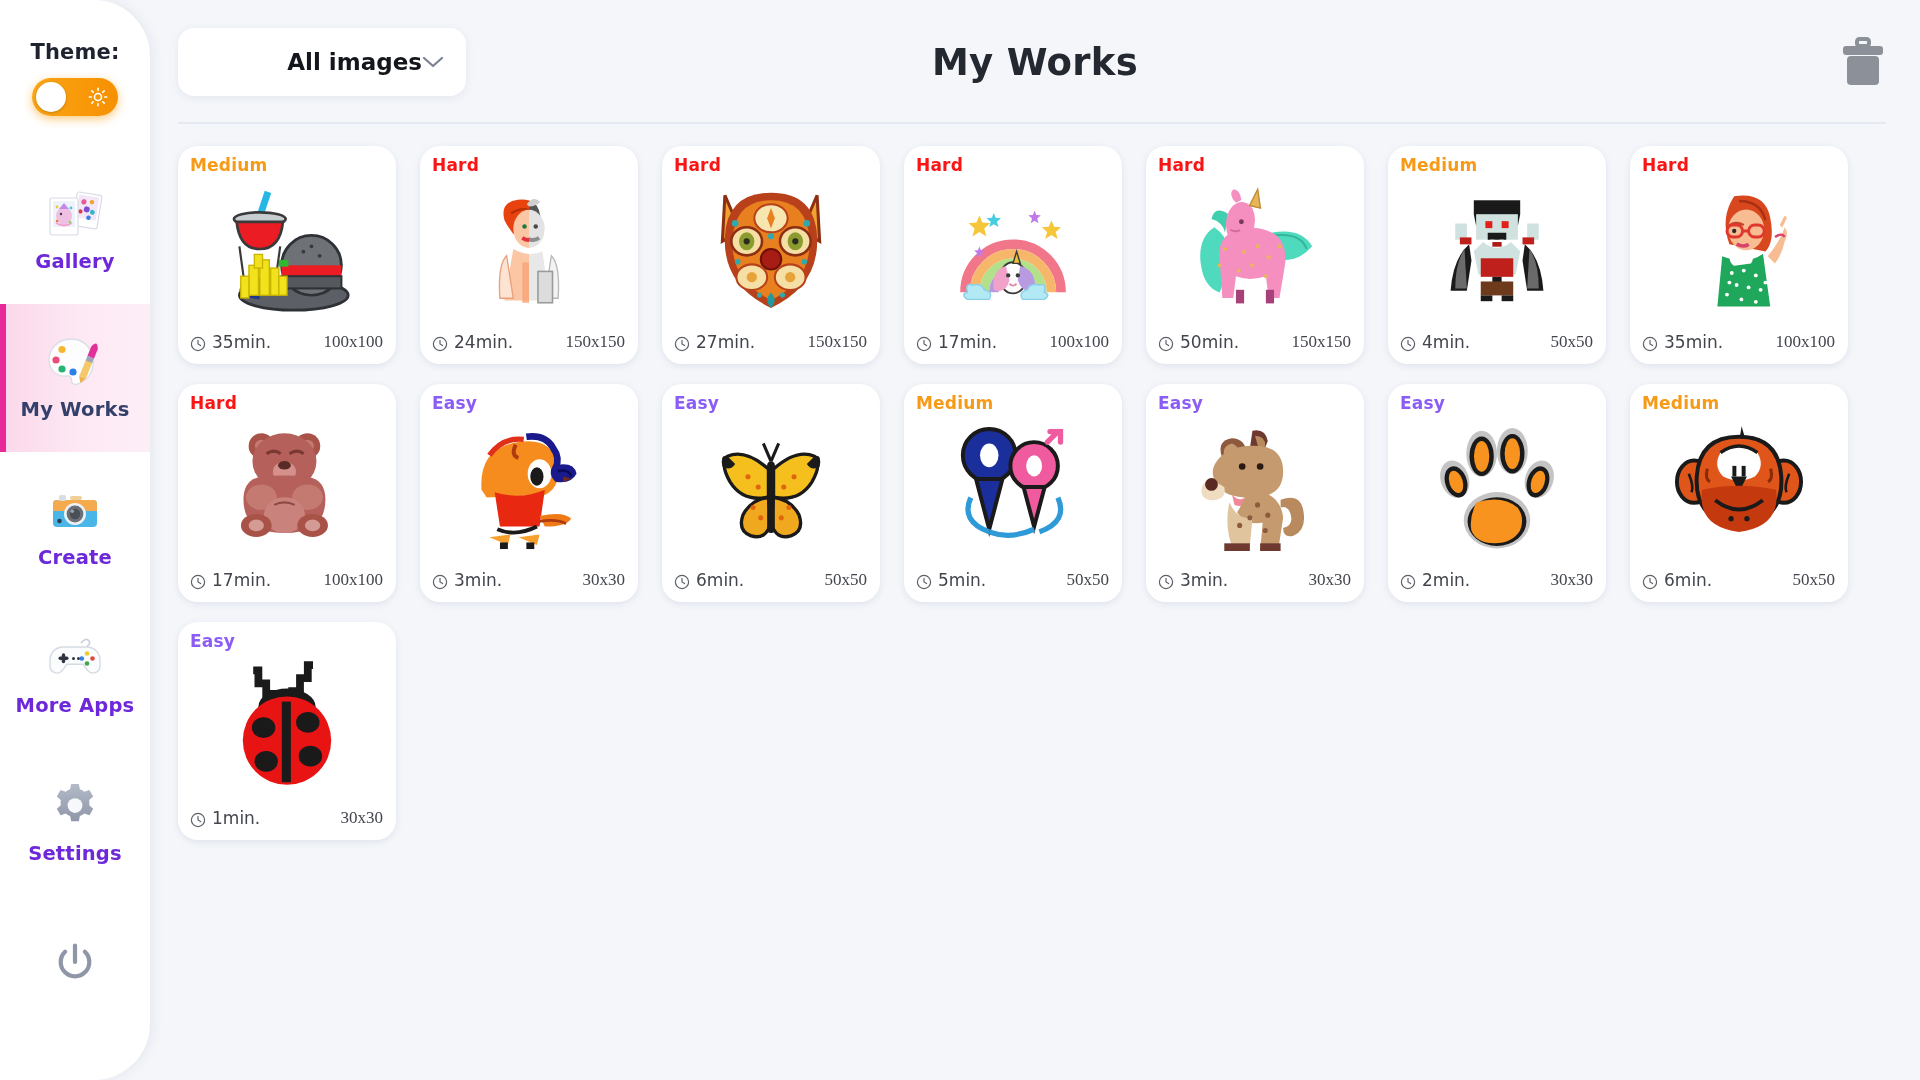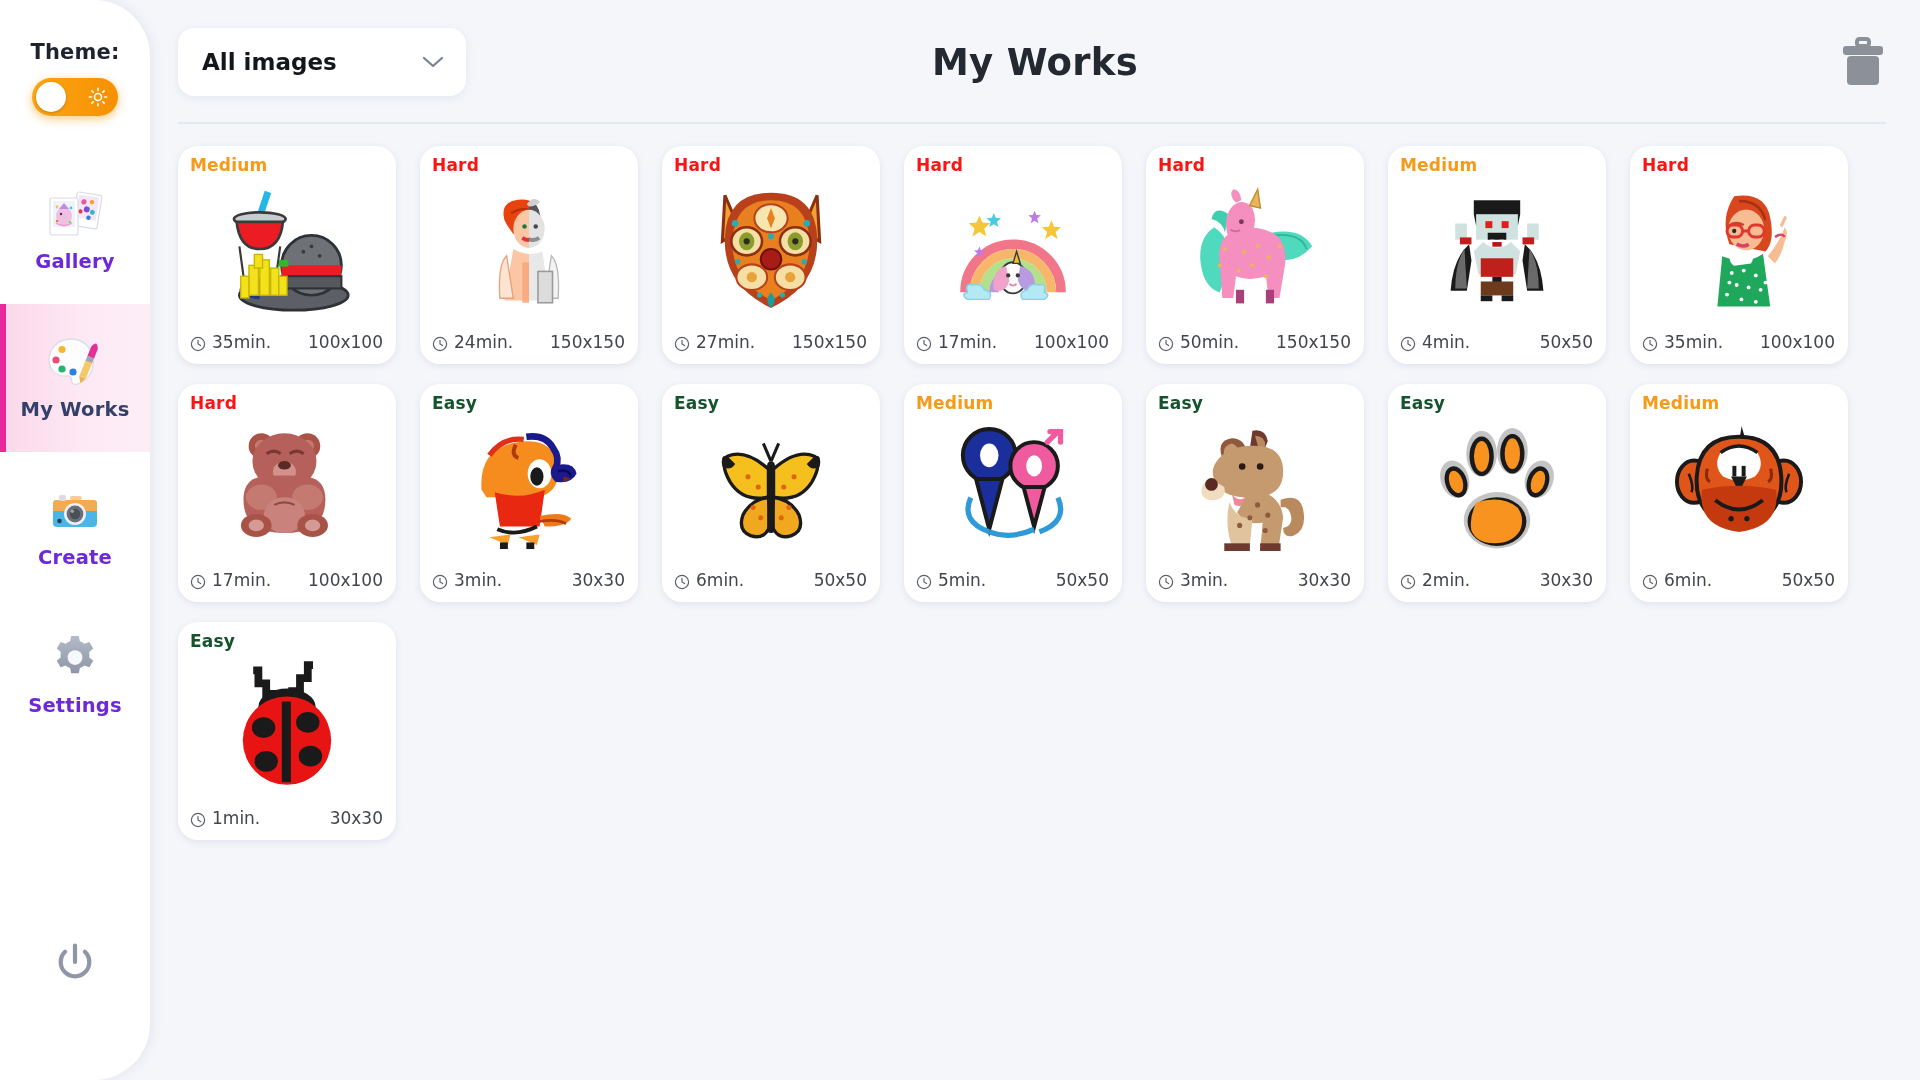--- a/index.html
+++ b/index.html
@@ -90,21 +90,21 @@
   }
   #header::after {
     content:""; position:absolute; left: 28px; right: 34px; bottom: 0;
     height: 2px; background: #e4e8f0;
   }
 
   .dropdown {
     width: 288px; height: 68px;
     background: #fff; border-radius: 16px;
     box-shadow: 0 2px 8px rgba(80,95,130,.10);
-    display: flex; align-items: center; justify-content: space-between;
+    display: flex; align-items: center; justify-content: flex-end;
     padding: 0 22px 0 24px; cursor: pointer;
   }
   .dropdown-value {
     font-size: 23px; font-weight: 700; color: #14161d;
   }
   .chev { width: 22px; height: 14px; }
 
   .page-title {
     position: absolute;
     left: 0; right: 0; text-align: center;
@@ -133,40 +133,40 @@
     border-radius: 20px;
     box-shadow: 0 2px 7px rgba(86,100,135,.13);
     position: relative; cursor: pointer;
     overflow: hidden;
     display: flex; flex-direction: column;
   }
   .badge {
     position: absolute; left: 12px; top: 9px;
     font-size: 17px; font-weight: 700; letter-spacing: .2px;
   }
-  .badge.easy   { color: #14532d; }
+  .badge.easy   { color: #8b5cf6; }
   .badge.medium { color: #f79a18; }
   .badge.hard   { color: #fb1414; }
 
   .thumb {
     flex: 1 1 auto;
     display: flex; align-items: center; justify-content: center;
     padding: 30px 14px 6px 14px;
   }
   .thumb svg { display:block; image-rendering: pixelated; }
 
   .card-foot {
     height: 36px; flex: 0 0 36px;
     display: flex; align-items: center; justify-content: space-between;
     padding: 0 13px 8px 12px;
   }
   .time { display: flex; align-items: flex-end; gap: 6px; }
   .clock-ic { width: 16px; height: 16px; flex: 0 0 16px; }
   .time-text { font-size: 17px; color: #42454d; font-weight: 400; }
-  .dims { font-size: 17px; color: #42454d; font-weight: 400; }
+  .dims { font-size: 17px; color: #42454d; font-weight: 400; font-family: Liberation Serif, serif; }
 </style>
 </head>
 <body>
 
 <div id="app">
 
   <aside id="sidebar">
 
     <div class="theme-block">
       <div class="theme-label">Theme:</div>
@@ -241,20 +241,35 @@
           <rect x="24" y="13" width="12" height="4" rx="2" fill="#f0cf9a"></rect>
           <circle cx="29" cy="31" r="11" fill="#eef1f5"></circle>
           <circle cx="29" cy="31" r="8.4" fill="#6b6f77"></circle>
           <circle cx="29" cy="31" r="5.2" fill="#4a4e56"></circle>
           <circle cx="26.3" cy="28.3" r="1.8" fill="#9aa0aa"></circle>
           <circle cx="13.5" cy="38" r="2.3" fill="#2f3a4a"></circle>
         </svg>
         <span class="nav-label">Create</span>
       </div>
 
+      <div class="nav-item">
+        <svg class="nav-icon" viewBox="0 0 58 54">
+          <path d="M35 12 q5 -6 8 -2 q2 3 -2 5" fill="none" stroke="#c9cfd9" stroke-width="1.6"></path>
+          <path d="M17 16 h24 a13 13 0 0 1 13 13 v6 a7 7 0 0 1 -12.6 4.2 l-4.4 -6 h-16 l-4.4 6 A7 7 0 0 1 4 35 v-6 a13 13 0 0 1 13 -13 z" fill="#fbfcfd" stroke="#d5dae3" stroke-width="1.4"></path>
+          <rect x="12.5" y="25.5" width="10" height="3.4" rx="1.7" fill="#2f3440"></rect>
+          <rect x="15.8" y="22.2" width="3.4" height="10" rx="1.7" fill="#2f3440"></rect>
+          <circle cx="27.5" cy="27.5" r="1.5" fill="#2f3440"></circle>
+          <circle cx="32.5" cy="27.5" r="1.5" fill="#2f3440"></circle>
+          <circle cx="41" cy="22.5" r="2.3" fill="#f2c82e"></circle>
+          <circle cx="46.5" cy="27.5" r="2.3" fill="#e0483f"></circle>
+          <circle cx="41" cy="32.5" r="2.3" fill="#3fa64e"></circle>
+          <circle cx="35.8" cy="27.5" r="2.3" fill="#3a7fe0"></circle>
+        </svg>
+        <span class="nav-label">More Apps</span>
+      </div>
 
       <div class="nav-item">
         <svg class="nav-icon" viewBox="0 0 58 54">
           <defs>
             <linearGradient id="gg" x1="0" y1="0" x2="0" y2="1">
               <stop offset="0" stop-color="#b3bac8"></stop>
                 <stop offset="1" stop-color="#8e96a8"></stop>
             </linearGradient>
           </defs>
           <path d="M25.2 5 h7.6 l1.1 5.3 a18 18 0 0 1 4.4 2.55 l5.1 -1.85 l3.8 6.6 l-4 3.5 a18 18 0 0 1 0 5.1 l4 3.5 l-3.8 6.6 l-5.1 -1.85 a18 18 0 0 1 -4.4 2.55 l-1.1 5.3 h-7.6 l-1.1 -5.3 a18 18 0 0 1 -4.4 -2.55 l-5.1 1.85 l-3.8 -6.6 l4 -3.5 a18 18 0 0 1 0 -5.1 l-4 -3.5 l3.8 -6.6 l5.1 1.85 a18 18 0 0 1 4.4 -2.55 z" fill="url(#gg)"></path>

